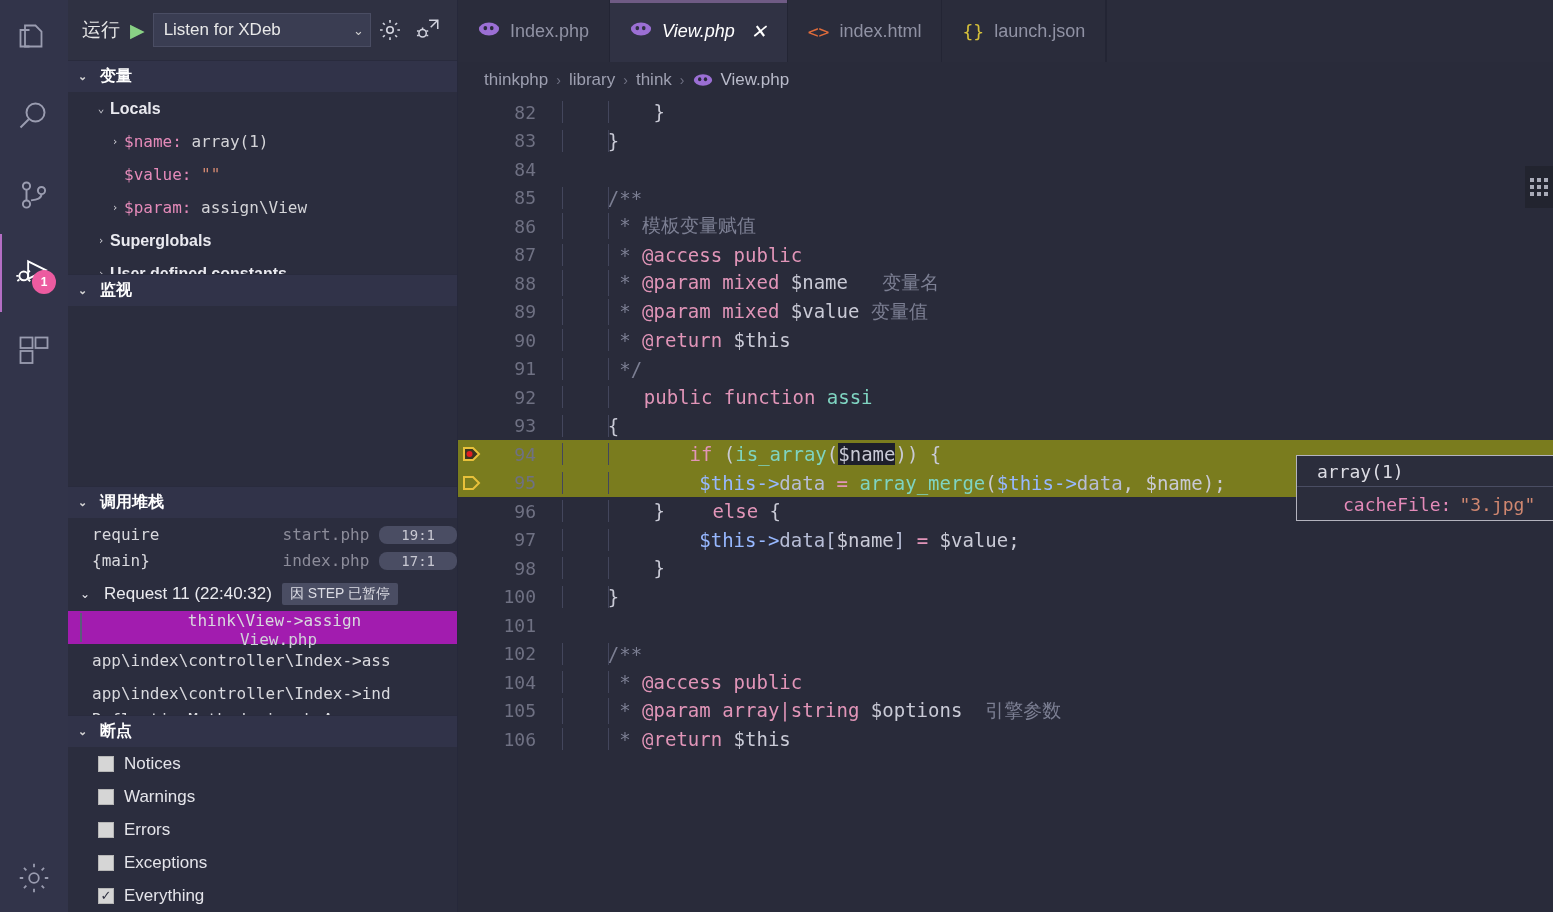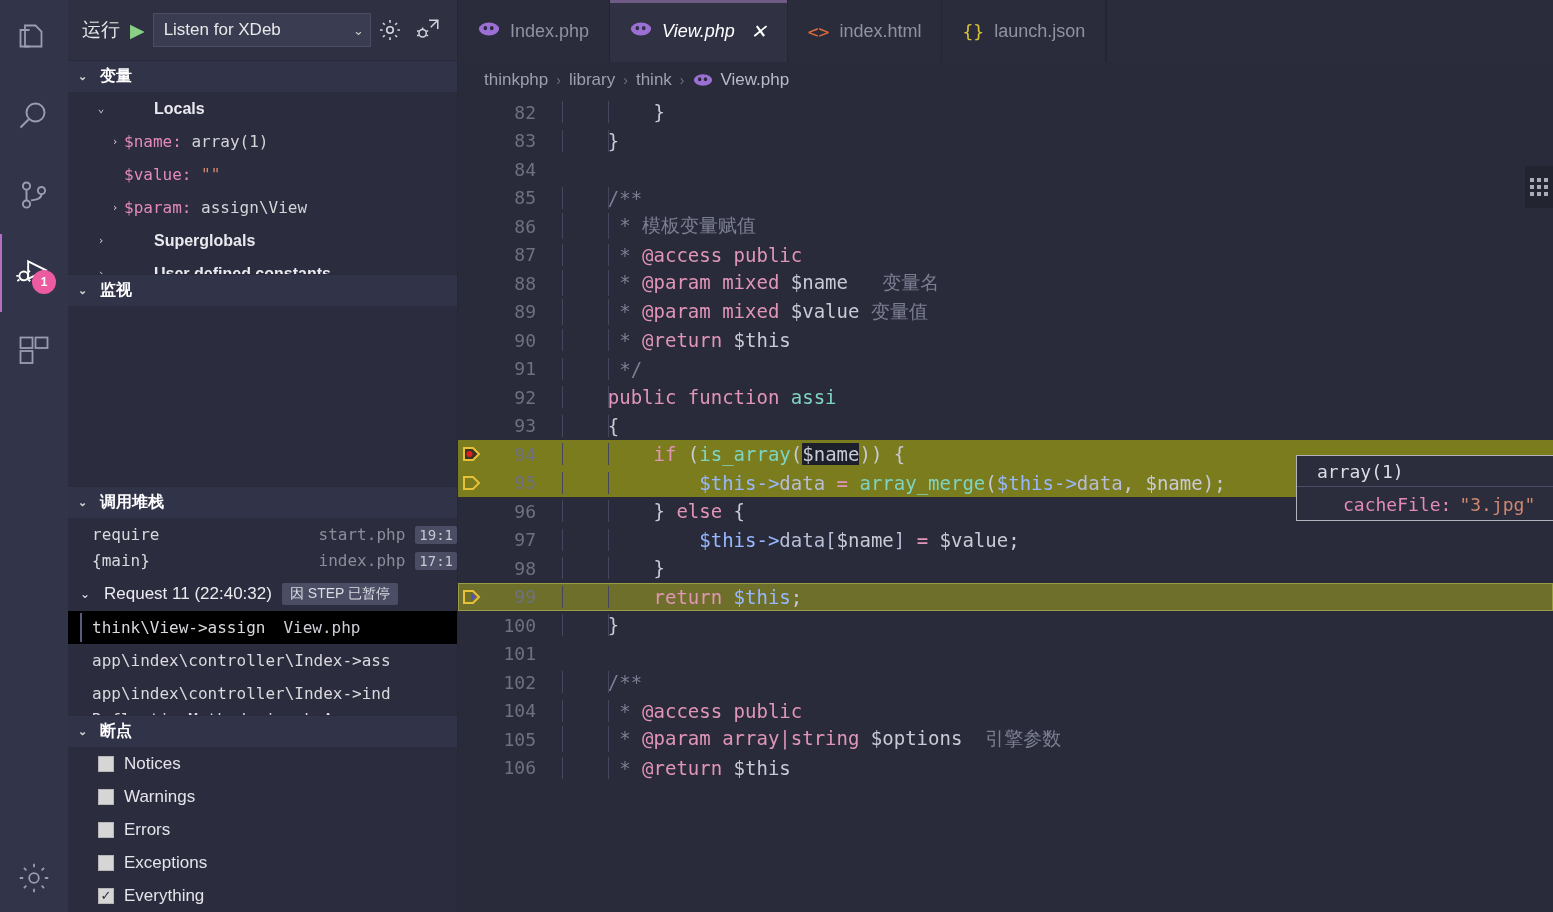--- a/index.html
+++ b/index.html
@@ -78,33 +78,33 @@
   .tree-row {
     height: 33px; display: flex; align-items: center;
     font-family: "DejaVu Sans Mono", monospace;
     font-size: 16px; color: #d8d8dd; white-space: nowrap;
   }
   .tree-row .tw { width: 18px; color: #cfcfd6; font-size: 11px; text-align: center; flex: none; }
   .tree-row .tw.blank { color: transparent; }
   .vname { color: #e48ab9; }
   .vtxt  { color: #d4d4d8; }
   .vstr  { color: #d08770; }
-  .bold-sans { font-family: "Liberation Sans", sans-serif; font-weight: bold; font-size: 16px; color: #e9e9ef; margin-left: 44px; }
+  .bold-sans { font-family: "Liberation Sans", sans-serif; font-weight: bold; font-size: 16px; color: #e9e9ef; }
 
   
   .cs-row {
     height: 33px; display: flex; align-items: center;
     font-family: "DejaVu Sans Mono", monospace; font-size: 16px;
     color: #d9d9de; white-space: nowrap; padding-left: 24px; position: relative;
   }
-  .cs-row.sel { background: #000000; }
+  .cs-row.sel { background: #a21caf; flex-direction: column; }
   .cs-row.sel::before { content:""; position:absolute; left:12px; top:2px; bottom:2px; width:2px; background:#5a5d79; }
   .cs-name { flex: none; }
   .cs-file { color: #8c8c9a; margin-left: auto; padding-right: 10px; text-align: center; }
-  .cs-line { background: #4a4d63; color: #c8c8d2; font-size: 14px; padding: 1px 4px; border-radius: 2px; }
+  .cs-line { background: #4a4d63; color: #c8c8d2; font-size: 14px; padding: 1px 22px; border-radius: 8px; }
   .cs-session { height: 34px; display: flex; align-items: center; gap: 10px; padding-left: 8px;
     font-family: "Liberation Sans", sans-serif; font-size: 17px; color: #eaeaef; }
   .cs-session .tw { font-size: 12px; width: 18px; text-align:center; }
   .cs-badge { background: #4a4d63; color: #dcdce4; font-size: 14px; padding: 2px 8px; border-radius: 2px; }
 
   .bp-row { height: 33px; display:flex; align-items:center; gap: 10px; padding-left: 30px;
     font-size: 17px; color: #e4e4ea; font-family: "Liberation Sans", sans-serif; }
   .cbx { width: 16px; height: 16px; background: #d6d6d6; border: 1px solid #b6b6b6; flex:none;
         display:flex; align-items:center; justify-content:center; color:#2b2d3e; font-size: 13px; line-height:1; }
   .cbx.off { color: transparent; }
@@ -137,21 +137,21 @@
   .cline { height: 28.5px; display: flex; align-items: center; position: relative; }
   .gutter-glyph { width: 28px; flex: none; display:flex; align-items:center; justify-content:center; }
   .lnum { width: 66px; flex: none; text-align: right; padding-right: 16px; color: #6f7183; font-size: 18px; }
   .ctext { flex: 1 1 auto; white-space: pre; padding-left: 10px; position: relative; }
   .cline.hl { background: #7a7c1e; }
   .cline.hl2 { background: #6d6f2a; }
   .hl-line-border { outline: 1px solid #9a9c45; outline-offset: -1px; }
   .indent-guide { position:absolute; top:0; bottom:0; width:1px; background:#43465c; }
 
   
-  .k   { color: #e195b8; }   
+  .k   { color: #e195b8; padding-left: 36px; }   
   .fn  { color: #7fd4c1; }   
   .var { color: #97b8ff; }   
   .pun { color: #c9cad6; }
   .op  { color: #e195b8; }
   .cmt { color: #7c7f93; }
   .tag { color: #e195b8; }
   .id  { color: #c9cad6; }
   .prop{ color: #b7bdd6; }
   .sel-token { background: #1d1f2b; color:#c9cad6; }
 
@@ -507,30 +507,20 @@
           <div class="cline">
             <div class="gutter-glyph"></div>
             <div class="lnum">97</div>
             <div class="ctext"><span class="pun">            </span><span class="var">$this-&gt;</span><span class="prop">data[</span><span class="id">$name</span><span class="prop">] </span><span class="op">= </span><span class="id">$value</span><span class="pun">;</span><span class="indent-guide" style="left: 10px;"></span><span class="indent-guide" style="left: 55.6px;"></span></div>
           </div>
           <div class="cline">
             <div class="gutter-glyph"></div>
             <div class="lnum">98</div>
             <div class="ctext"><span class="pun">        }</span><span class="indent-guide" style="left: 10px;"></span><span class="indent-guide" style="left: 55.6px;"></span></div>
           </div>
-          <div class="cline hl2 hl-line-border">
-            <div class="gutter-glyph">
-              <svg width="20" height="20" viewBox="0 0 20 20">
-                <path d="M2 4 H11 L17 10 L11 16 H2 Z" fill="none" stroke="#e8c13a" stroke-width="2"></path>
-                <path d="M9 6 L14 10 L9 14 Z" fill="#5a4fc0"></path>
-              </svg>
-            </div>
-            <div class="lnum">99</div>
-            <div class="ctext"><span class="pun">        </span><span class="k">return</span><span class="var"> $this</span><span class="pun">;</span><span class="indent-guide" style="left: 10px;"></span><span class="indent-guide" style="left: 55.6px;"></span></div>
-          </div>
           <div class="cline">
             <div class="gutter-glyph"></div>
             <div class="lnum">100</div>
             <div class="ctext"><span class="pun">    }</span><span class="indent-guide" style="left: 10px;"></span><span class="indent-guide" style="left: 55.6px;"></span></div>
           </div>
           <div class="cline">
             <div class="gutter-glyph"></div>
             <div class="lnum">101</div>
             <div class="ctext"><span class="pun"></span><span class="indent-guide" style="left: 10px;"></span><span class="indent-guide" style="left: 55.6px;"></span></div>
           </div>

